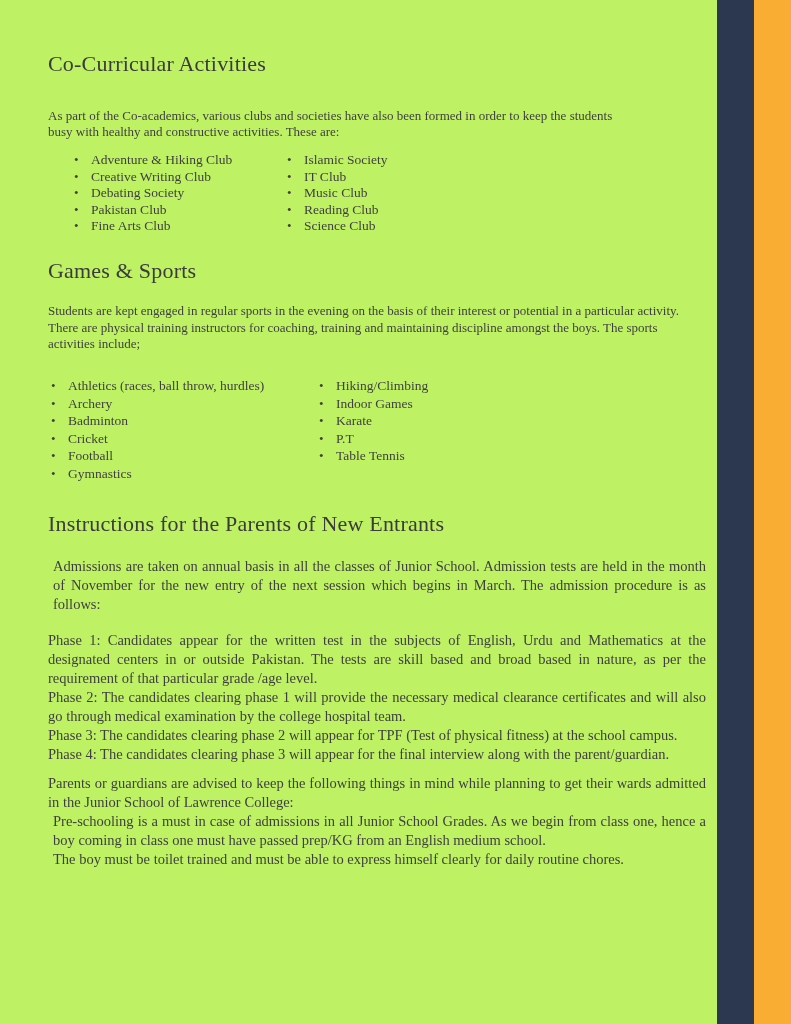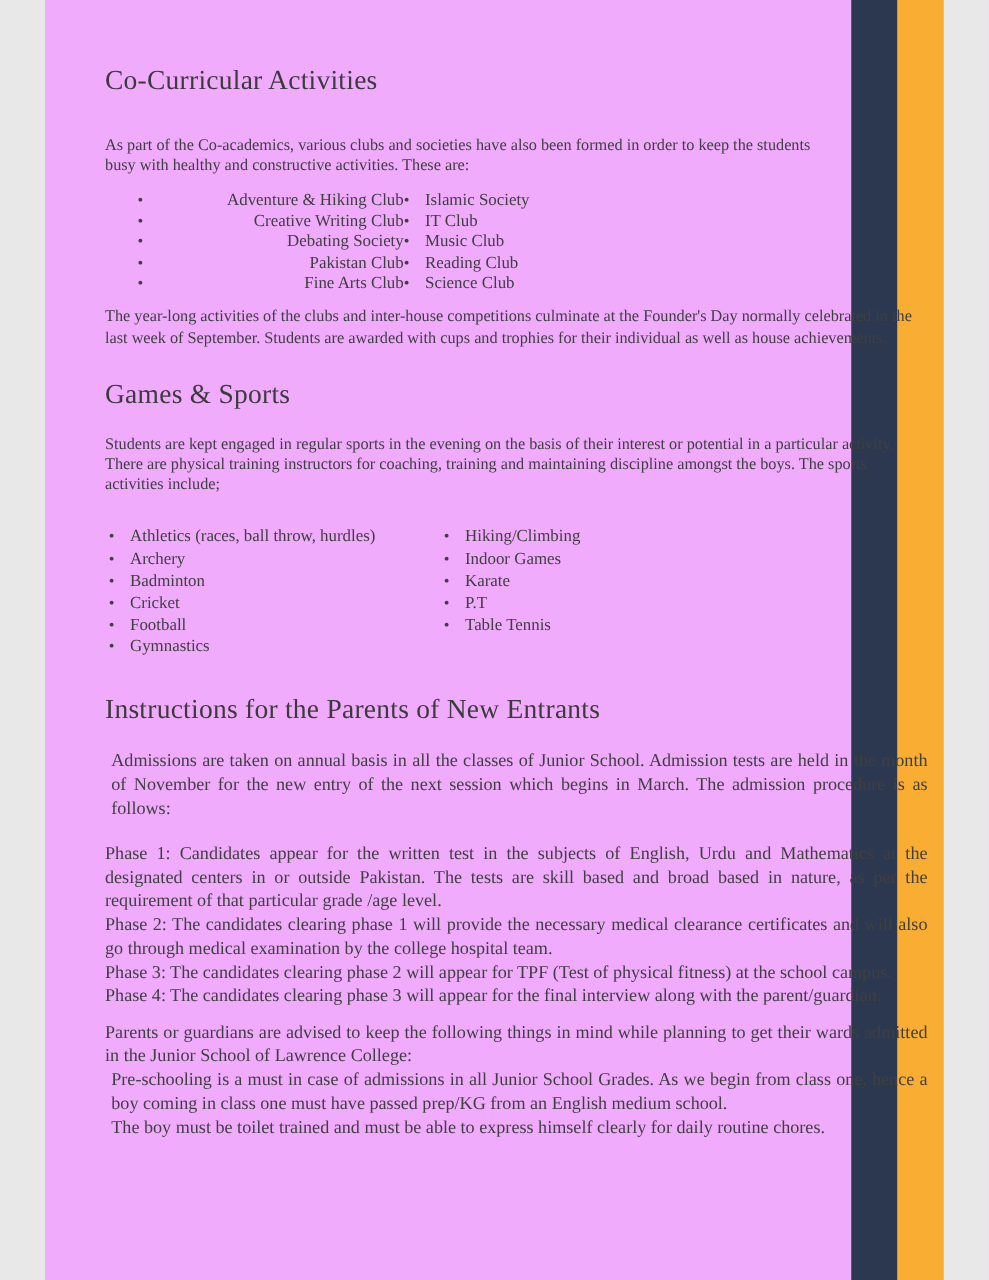--- a/index.html
+++ b/index.html
@@ -1,23 +1,23 @@
 <!DOCTYPE html>
 <html><head>
 <meta charset="utf-8">
 <style>
   * { margin: 0; padding: 0; box-sizing: border-box; }
   html, body { background: #e8e8e8; }
   body { font-family: "Liberation Serif", "DejaVu Serif", serif; }
 
   .page {
     position: relative;
-    width: 719px;
+    width: 791px;
     height: 1024px;
-    background: #f0abfc;
+    background: #bef264;
     overflow: hidden;
     margin: 0 auto;
   }
 
   
   .stripe { position: absolute; top: 0; height: 100%; }
   .stripe-navy  { right: 37px; width: 37px; }
   .stripe-orange{ right: 0;    width: 37px; }
 
   .content {
@@ -72,21 +72,21 @@
   .cols li::before {
     content: "\2022";
     position: absolute;
     left: 0;
     top: 0;
     font-size: 13px;
   }
 
   .clubs { margin-top: 12px; }
   .clubs li { line-height: 16.4px; }
-  .clubs .col1 { width: 239px; padding-left: 26px; text-align: right; }
+  .clubs .col1 { width: 239px; padding-left: 26px; }
   .clubs .col2 { padding-left: 0; }
 
   .sports { margin-top: 25px; }
   .sports li { line-height: 17.6px; }
   .sports .col1 { width: 271px; padding-left: 3px; }
   .sports .col2 { padding-left: 0; }
 </style>
 </head>
 <body>
 
@@ -111,21 +111,20 @@
       </ul>
       <ul class="col2">
         <li>Islamic Society</li>
         <li>IT Club</li>
         <li>Music Club</li>
         <li>Reading Club</li>
         <li>Science Club</li>
       </ul>
     </div>
 
-    <p class="para p-outro">The year-long activities of the clubs and inter-house competitions culminate at the Founder's Day normally celebrated in the last week of September. Students are awarded with cups and trophies for their individual as well as house achievements.</p>
 
     <h1 class="h-games">Games &amp; Sports</h1>
 
     <p class="para p-sports-intro">Students are kept engaged in regular sports in the evening on the basis of their interest or potential in a particular activity. There are physical training instructors for coaching, training and maintaining discipline amongst the boys. The sports activities include;</p>
 
     <div class="cols sports">
       <ul class="col1">
         <li>Athletics (races, ball throw, hurdles)</li>
         <li>Archery</li>
         <li>Badminton</li>

